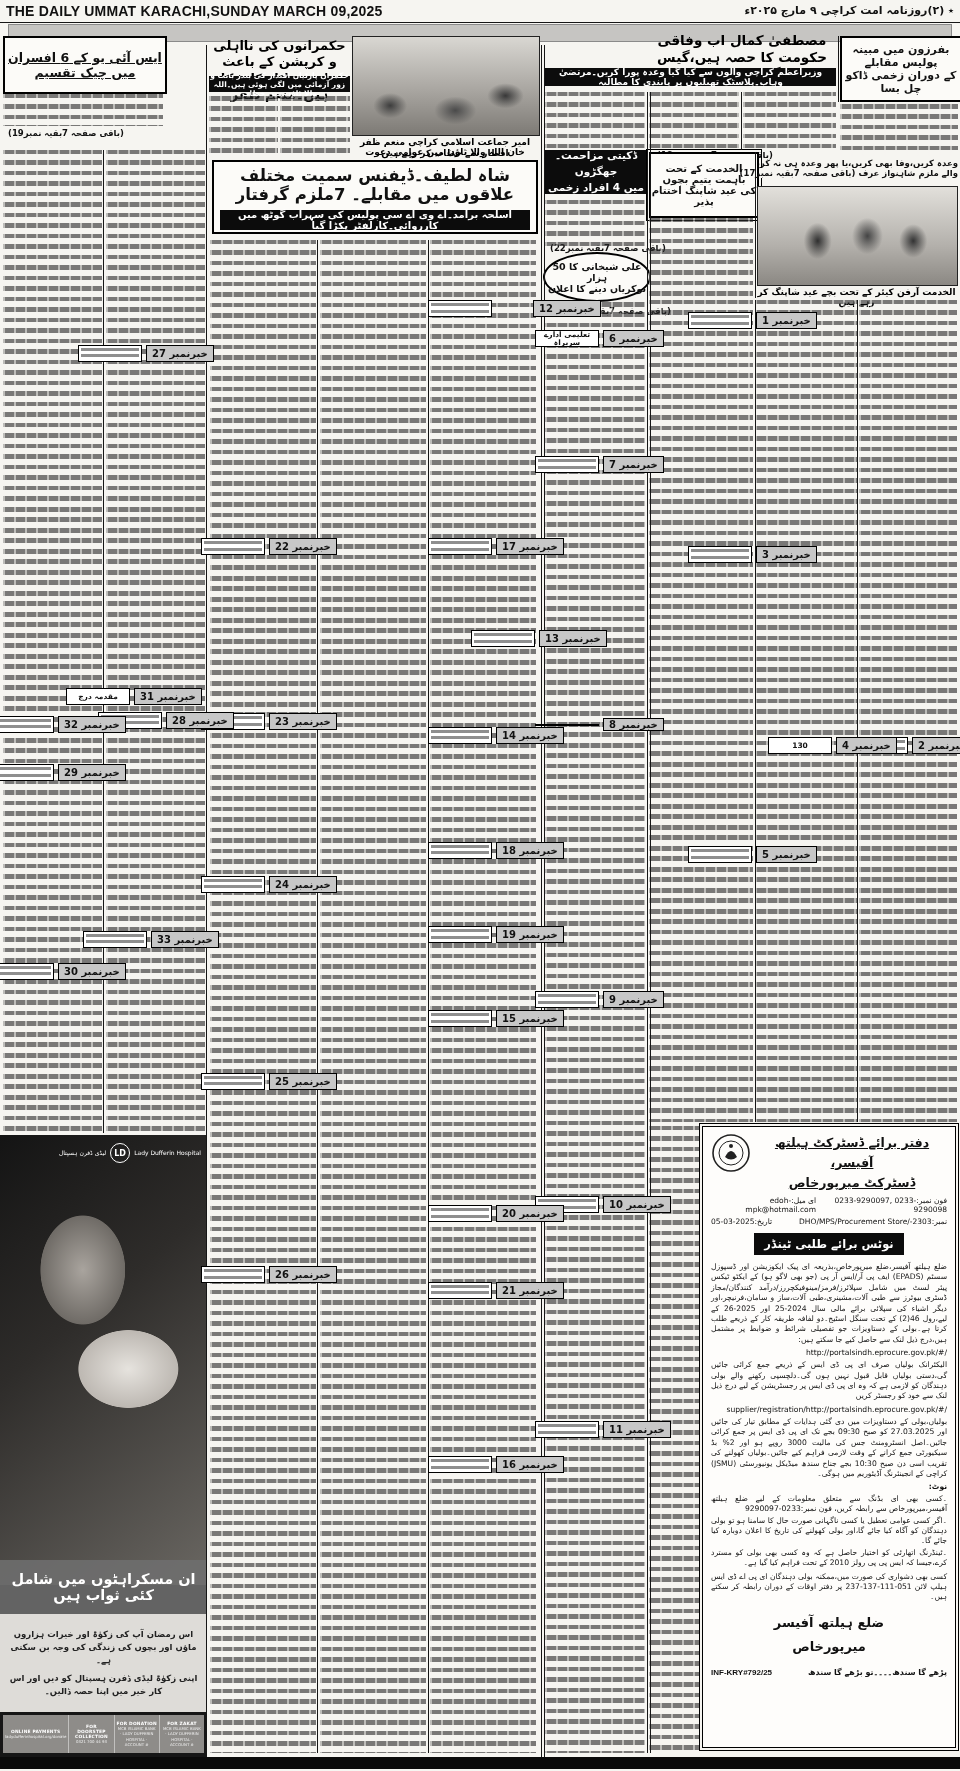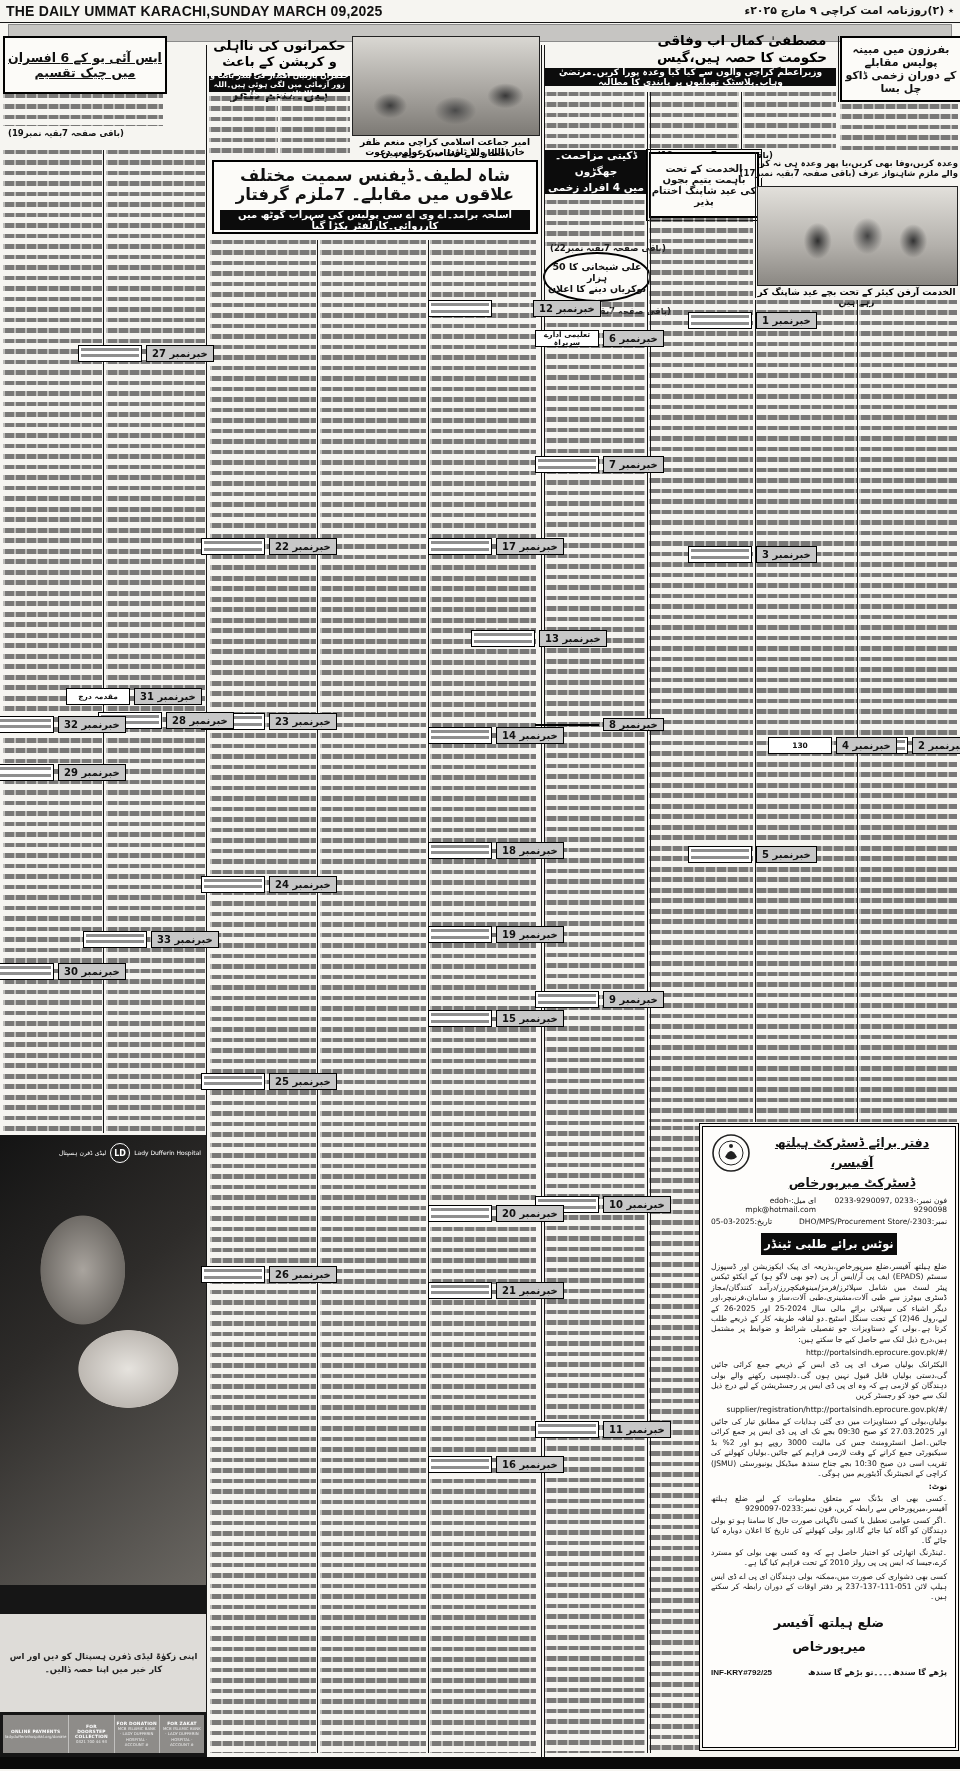--- a/index.html
+++ b/index.html
@@ -33,21 +33,21 @@
   .oval{position:absolute;border:2px solid #000;border-radius:50%;background:#fcfbf8;
         display:flex;flex-direction:column;justify-content:center;align-items:center;
         direction:rtl;text-align:center;font-weight:bold;}
   
   #notice{position:absolute;left:702px;top:1126px;width:254px;height:622px;background:#fefdfb;
           border:1px solid #000;outline:1px solid #000;outline-offset:2px;box-sizing:border-box;
           padding:6px 8px;direction:rtl;}
   #notice .ntitle{font-size:12.5px;font-weight:bold;text-align:center;text-decoration:underline;line-height:1.6;}
   #notice .nrow{font-size:7.5px;display:flex;justify-content:space-between;direction:rtl;margin-top:3px;}
   #notice .nbanner{background:#0c0c0c;color:#fff;font-weight:bold;font-size:11.5px;text-align:center;
-                   width:136px;margin:7px auto;padding:4px 0;}
+                   width:150px;margin:7px auto;padding:4px 0;}
   #notice p{font-size:7.6px;line-height:10.4px;text-align:justify;margin:3px 0;}
   #notice .nlink{font-size:7.6px;text-align:right;direction:ltr;margin:2px 0;}
   #notice .nsig{font-size:13px;font-weight:bold;text-align:center;line-height:1.9;margin-top:8px;}
   #notice .nfoot{display:flex;justify-content:space-between;align-items:flex-end;font-size:8px;
                  font-weight:bold;margin-top:8px;}
   
   #ad{position:absolute;left:0;top:1135px;width:207px;height:622px;background:#161616;overflow:hidden;}
   #ad .ad-photo{position:absolute;inset:0;height:450px;
       background:
         radial-gradient(90px 70px at 62% 52%, #e6e3de 0%, #bdb8b2 55%, rgba(0,0,0,0) 56%),
@@ -189,21 +189,25 @@
     </div>
   </div>
 
   <div id="ad">
     <div class="ad-photo"></div>
     <div class="ad-logo">
       <div class="lname" style="direction:rtl;">لیڈی ڈفرن ہسپتال</div>
       <div class="mono">LD</div>
       <div class="lname">Lady Dufferin Hospital</div>
     </div>
+    <div class="ad-band">
+      <div class="ad-head">ان مسکراہٹوں میں شامل کئی ثواب ہیں</div>
+    </div>
     <div class="ad-body">
+      <div>اس رمضان آپ کی زکوٰۃ اور خیرات ہزاروں ماؤں اور بچوں کی زندگی کی وجہ بن سکتی ہے۔</div>
       <div>اپنی زکوٰۃ لیڈی ڈفرن ہسپتال کو دیں اور اس کار خیر میں اپنا حصہ ڈالیں۔</div>
     </div>
     <div class="ad-footer">
       <div class="fcol">
         <div class="ftitle">ONLINE PAYMENTS</div>
           <div class="fdetail">ladydufferinhospital.org/donate</div>
       </div>
       <div class="fcol">
         <div class="ftitle">FOR DOORSTEP COLLECTION</div>
           <div class="fdetail">0321 700 44 93</div>

